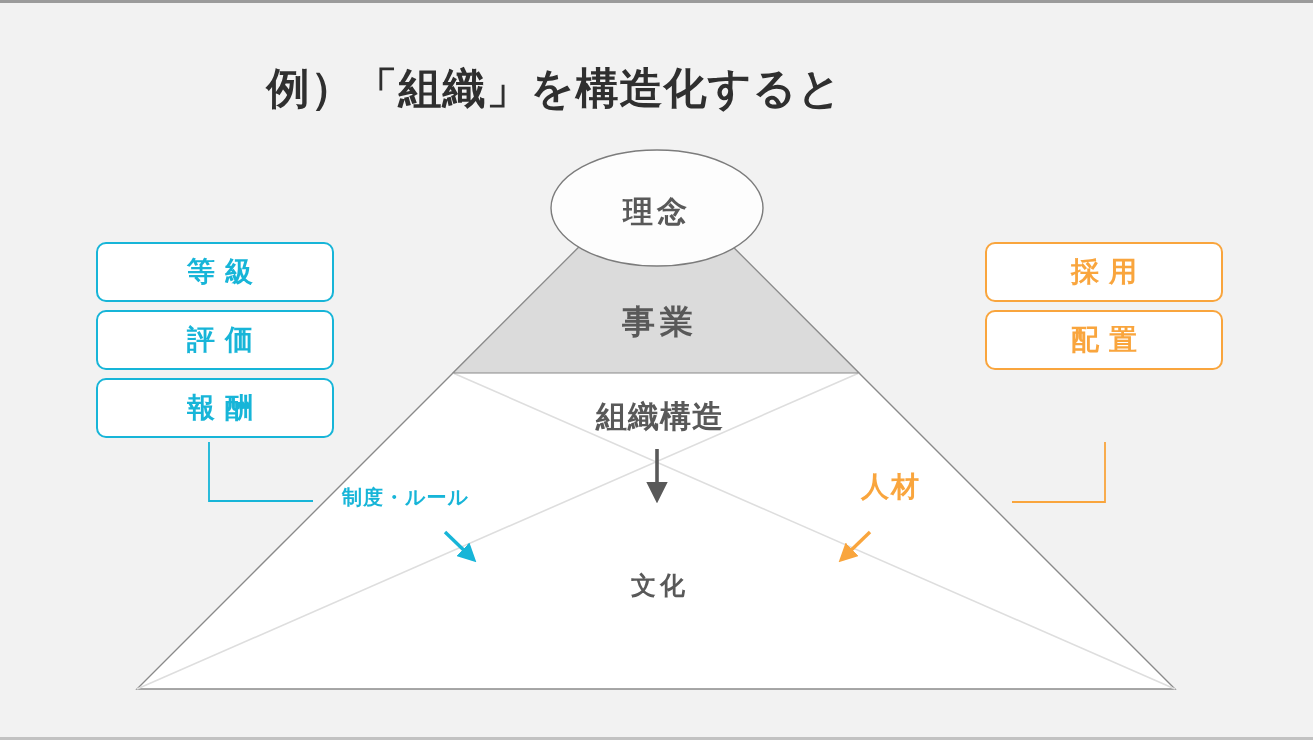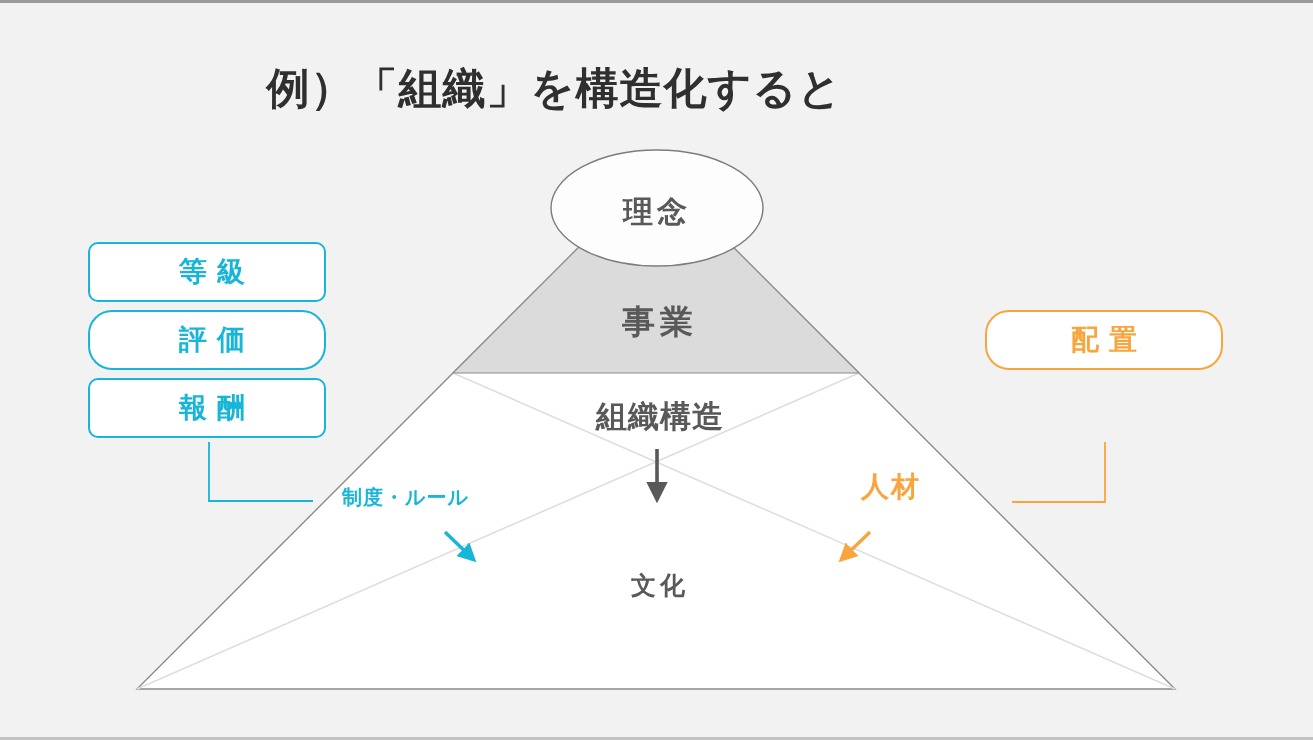--- a/index.html
+++ b/index.html
@@ -28,23 +28,23 @@
   .lbl-jigyo{left:660px;top:300px;font-size:33px;letter-spacing:5px;}
   .lbl-kozo{left:660px;top:396px;font-size:31px;letter-spacing:1px;}
   .lbl-bunka{left:660px;top:569px;font-size:25px;letter-spacing:4px;}
   .lbl-seido{left:342px;top:484px;font-size:20px;color:var(--cyan);letter-spacing:1px;}
   .lbl-jinzai{left:861px;top:468px;font-size:28px;color:var(--orange);letter-spacing:2px;text-align:right;}
   .tagbox{position:absolute;width:238px;height:60px;background:#fff;border-radius:10px;
           display:flex;align-items:center;justify-content:center;
           font-size:28px;font-weight:bold;letter-spacing:10px;padding-left:10px;box-sizing:border-box;}
   .tagbox.cyan{border:2px solid var(--cyan);color:var(--cyan);}
   .tagbox.orange{border:2px solid var(--orange);color:var(--orange);}
-  .col-left{left:88px;padding-left:20px;}
+  .col-left{left:96px;padding-left:20px;}
   .col-right{left:985px;}
-  .row-1{top:242px;} .row-2{top:310px;border-radius:24px;} .row-3{top:378px;}
+  .row-1{top:242px;} .row-2{top:310px;} .row-3{top:378px;}
 </style>
 </head>
 <body>
 
 <div class="slide">
 
   <div class="strip top"></div>
   <div class="strip bottom"></div>
 
   <h1 class="title">例）「組織」を構造化すると</h1>
@@ -87,15 +87,16 @@
   <div class="lbl center lbl-kozo">組織構造</div>
   <div class="lbl center lbl-bunka">文化</div>
 
   <div class="lbl lbl-seido">制度・ルール</div>
   <div class="lbl lbl-jinzai">人材</div>
 
   <div class="tagbox cyan col-left row-1">等級</div>
   <div class="tagbox cyan col-left row-2">評価</div>
   <div class="tagbox cyan col-left row-3">報酬</div>
 
+  <div class="tagbox orange col-right row-1">採用</div>
   <div class="tagbox orange col-right row-2">配置</div>
 
 </div>
 
 </body></html>

